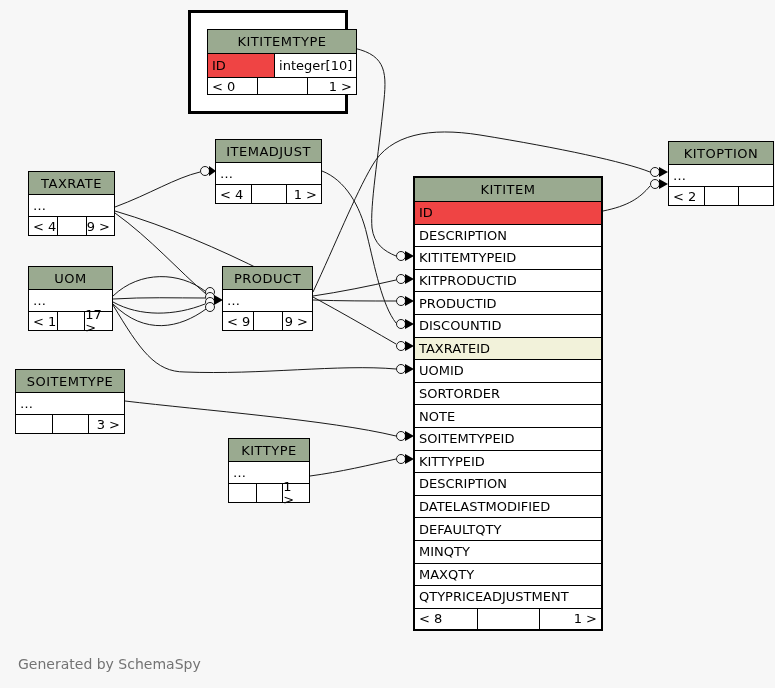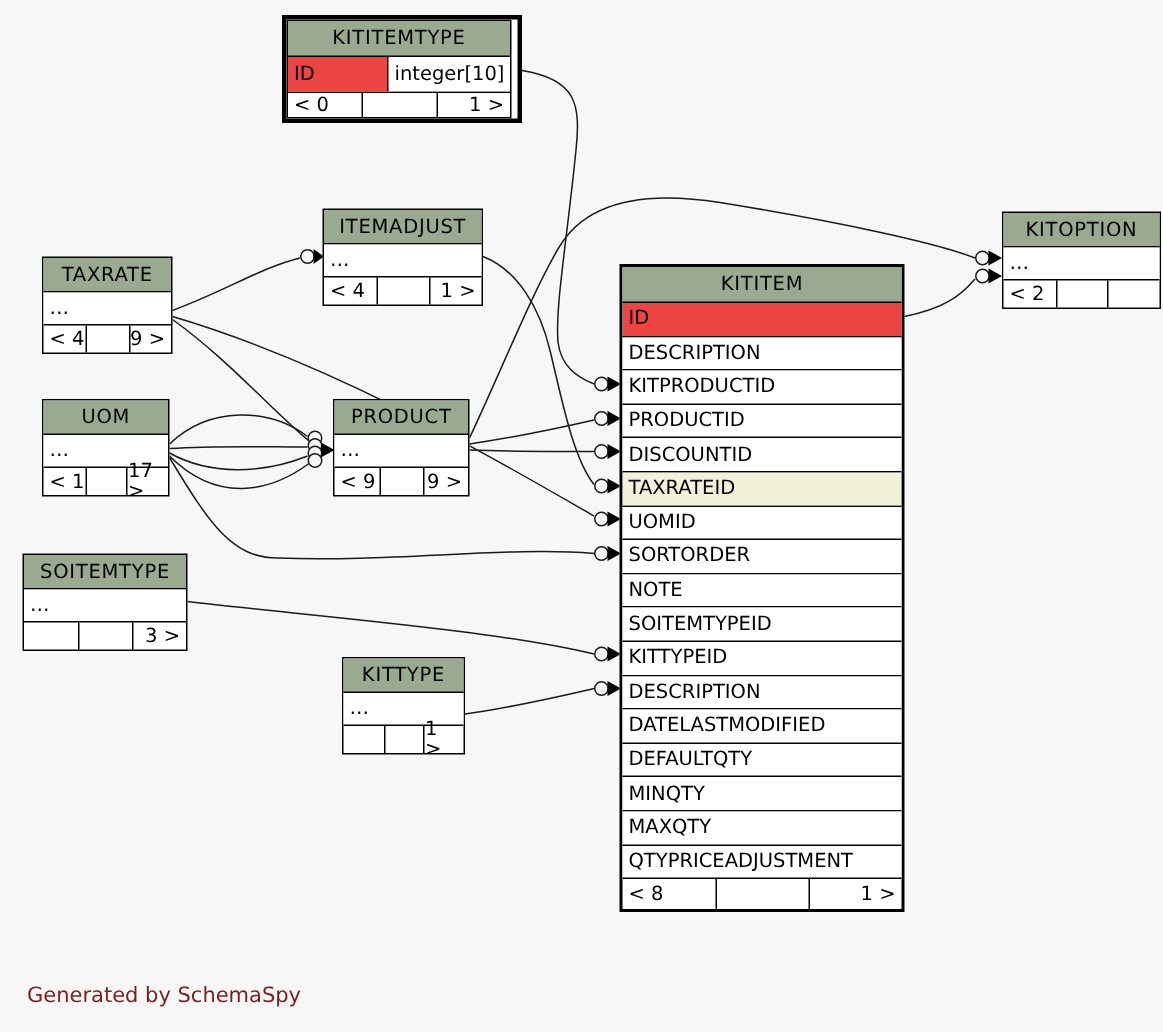--- a/index.html
+++ b/index.html
@@ -33,34 +33,34 @@
   .trow.pk .cell-name{background:#ef4444;}
   .trow.indexed .cell-name{background:#f2f2da;}
   .tfoot{display:flex;height:18px;}
   .tfoot .fcell{flex:1 1 33%;display:flex;align-items:center;box-sizing:border-box;}
   .tfoot .fcell + .fcell{border-left:1px solid #000;}
   .tfoot .fcell.left{padding-left:4px;justify-content:flex-start;}
   .tfoot .fcell.right{padding-right:4px;justify-content:flex-end;}
   
   .emph-wrap{
     position:absolute;z-index:1;border:3px solid #000;background:#fff;
-    padding:0;box-sizing:border-box;
+    padding:16px;box-sizing:border-box;
   }
   .emph-wrap .tbl{position:relative;left:0;top:0;}
   
   .tbl.kititem .tbl-header{height:23px;}
   .tbl.kititem .trow{height:21.6px;padding-left:0;}
   .tbl.kititem .trow .cell-name{padding-left:4px;}
   .tbl.kititem .tfoot{height:20px;}
   .tbl.kititemtype .tbl-header{height:23px;}
   .tbl.kititemtype .trow{height:23px;}
   .tbl.kititemtype .tfoot{height:16px;}
   .footer-note{
     position:absolute;left:18px;top:656px;z-index:1;
-    font-size:14px;color:#7f1d1d;
+    font-size:14px;color:#737373;
   }
 </style>
 </head>
 <body>
 
 <div id="canvas">
 
   <svg class="edges" width="775" height="688" viewBox="0 0 775 688">
     <g fill="none" stroke="#1a1a1a" stroke-width="1">
 
@@ -232,20 +232,23 @@
 
   <div class="tbl kititem main" style="left:413px;top:176px;width:190px;">
     <div class="tbl-header">KITITEM</div>
     <div class="trow pk">
         <span class="cell-name">ID</span>
       </div>
     <div class="trow">
         <span class="cell-name">DESCRIPTION</span>
       </div>
     <div class="trow">
+        <span class="cell-name">KITITEMTYPEID</span>
+      </div>
+    <div class="trow">
         <span class="cell-name">KITPRODUCTID</span>
       </div>
     <div class="trow">
         <span class="cell-name">PRODUCTID</span>
       </div>
     <div class="trow">
         <span class="cell-name">DISCOUNTID</span>
       </div>
     <div class="trow indexed">
         <span class="cell-name">TAXRATEID</span>

